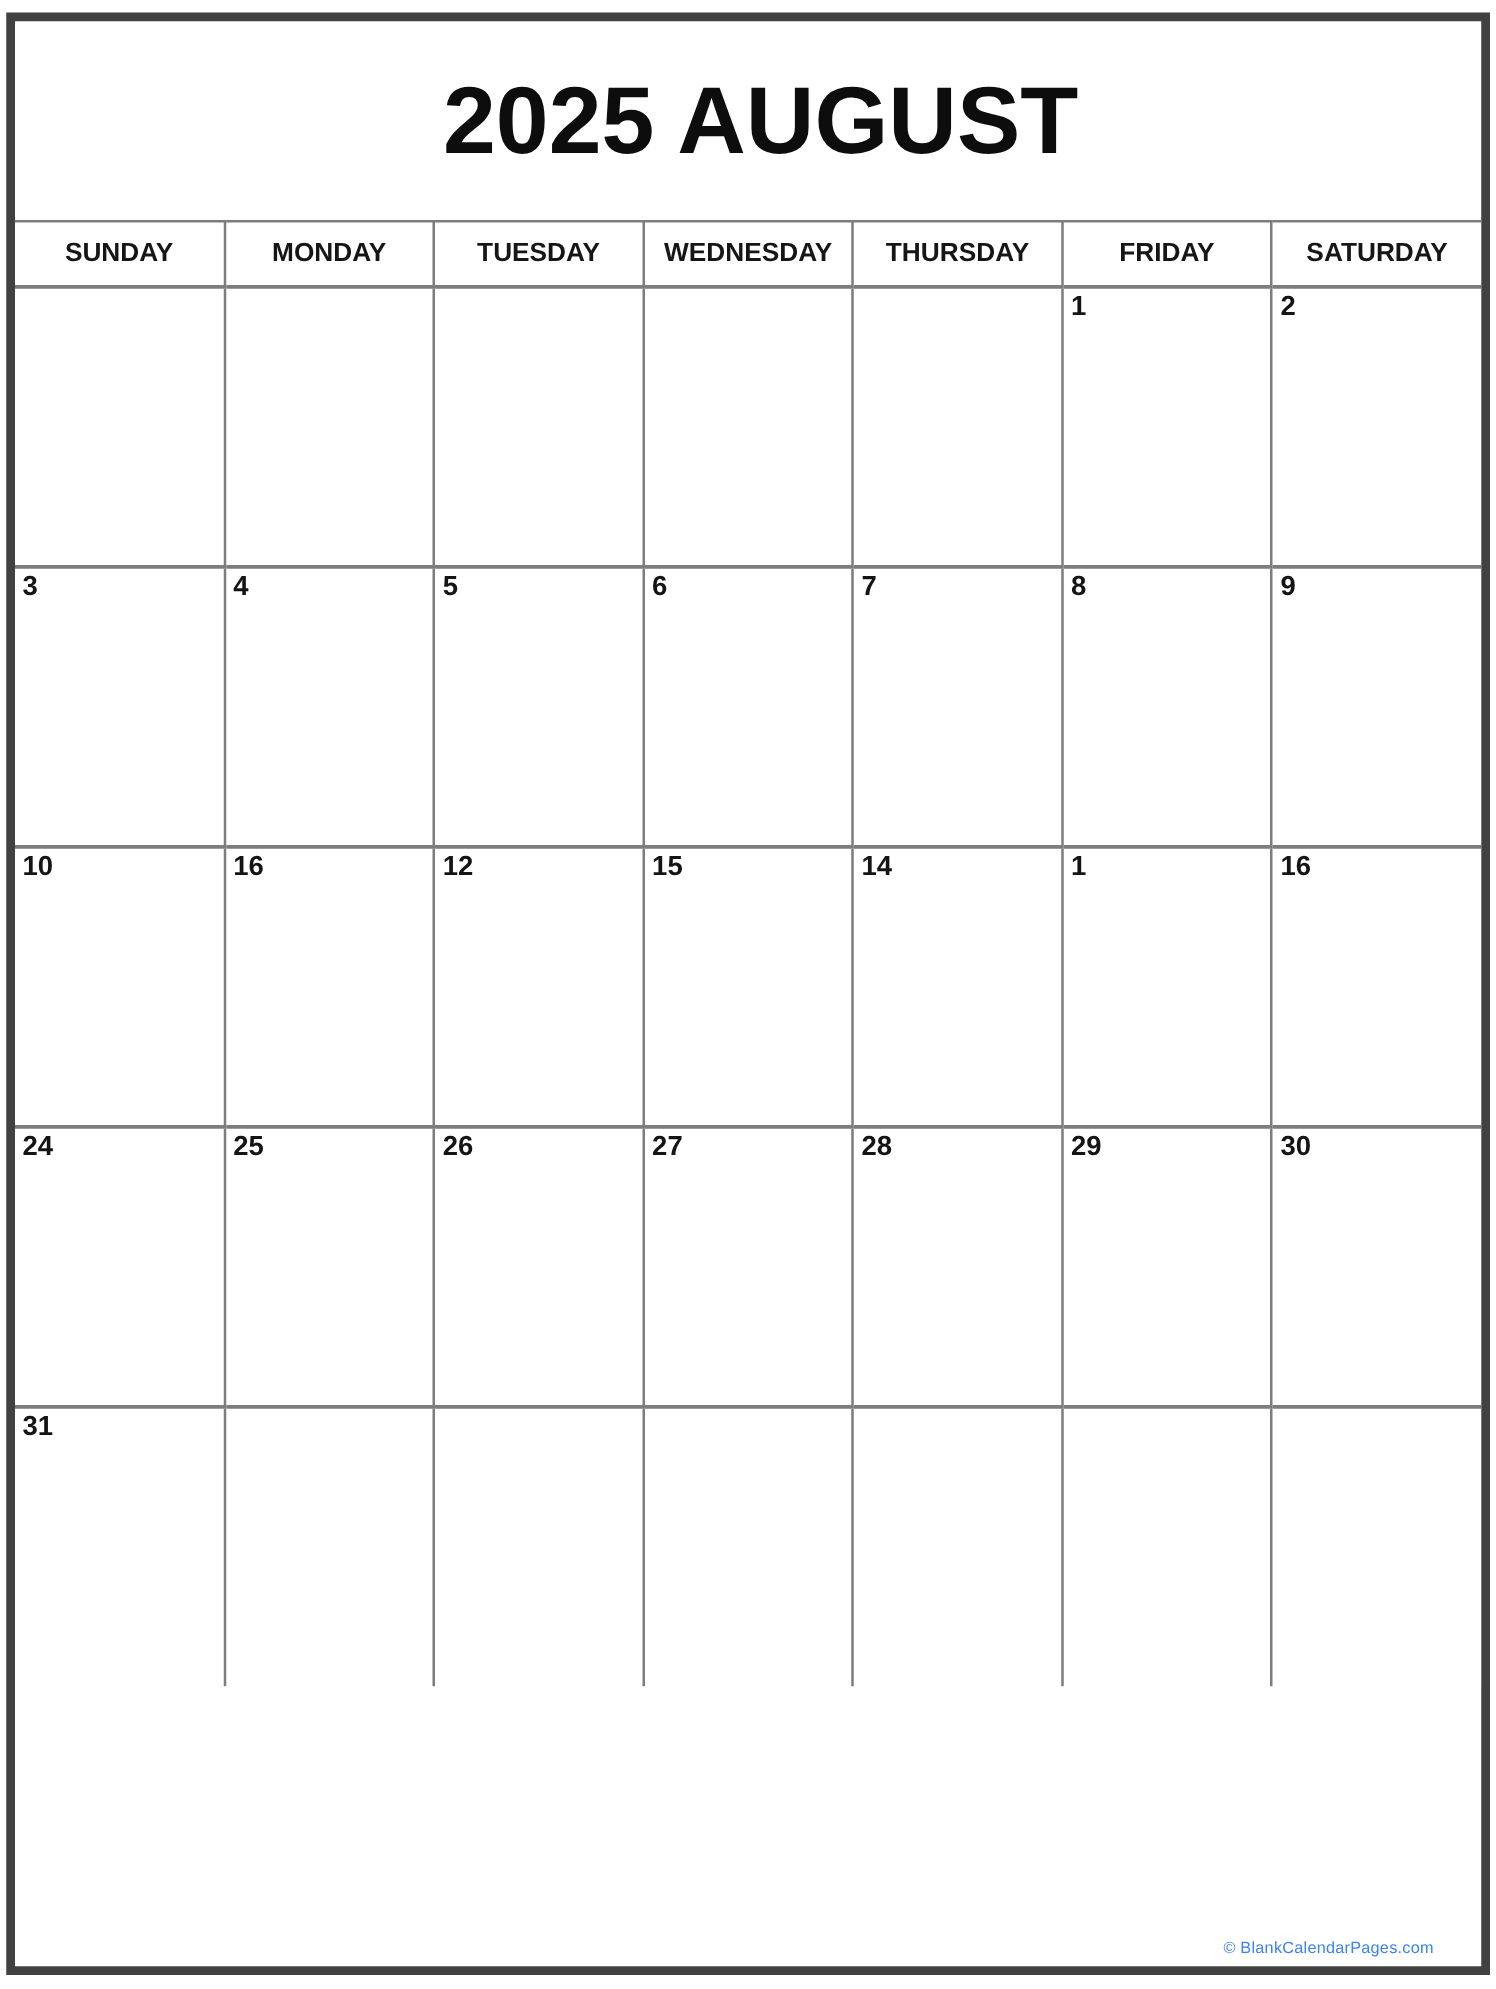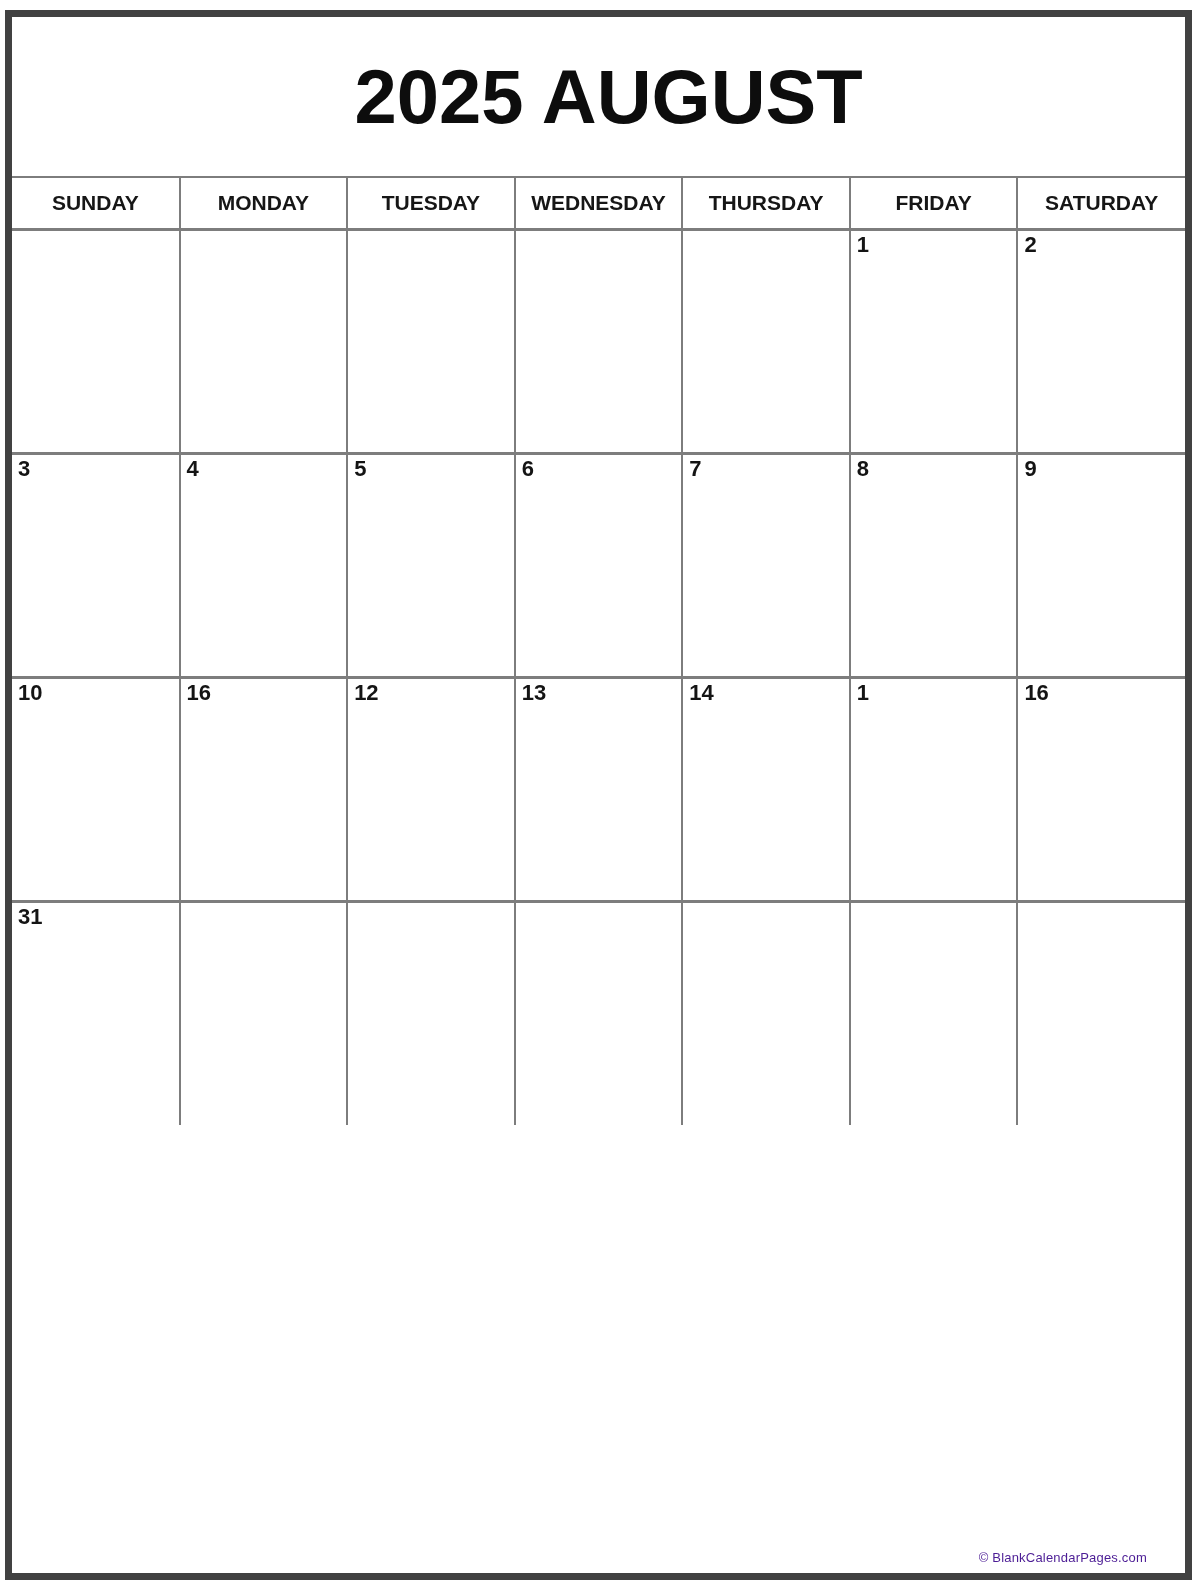--- a/index.html
+++ b/index.html
@@ -83,21 +83,21 @@
     font-weight: 700;
     color: #141414;
     line-height: 1.15;
   }
   .watermark {
     position: absolute;
     right: 38px;
     bottom: 8px;
     font-size: 13px;
     font-weight: 400;
-    color: #4c1d95;
+    color: #3b82f6;
     letter-spacing: 0.2px;
   }
 </style>
 </head>
 <body>
 
 <div class="page-wrap">
   <div class="calendar-page">
 
     <div class="title-area">
@@ -132,24 +132,33 @@
           <td><span class="date-number">5</span></td>
           <td><span class="date-number">6</span></td>
           <td><span class="date-number">7</span></td>
           <td><span class="date-number">8</span></td>
           <td><span class="date-number">9</span></td>
         </tr>
         <tr>
           <td><span class="date-number">10</span></td>
           <td><span class="date-number">16</span></td>
           <td><span class="date-number">12</span></td>
-          <td><span class="date-number">13</span></td>
+          <td><span class="date-number">15</span></td>
           <td><span class="date-number">14</span></td>
           <td><span class="date-number">1</span></td>
           <td><span class="date-number">16</span></td>
+        </tr>
+        <tr>
+          <td><span class="date-number">24</span></td>
+          <td><span class="date-number">25</span></td>
+          <td><span class="date-number">26</span></td>
+          <td><span class="date-number">27</span></td>
+          <td><span class="date-number">28</span></td>
+          <td><span class="date-number">29</span></td>
+          <td><span class="date-number">30</span></td>
         </tr>
         <tr>
           <td><span class="date-number">31</span></td>
           <td><span class="date-number"></span></td>
           <td><span class="date-number"></span></td>
           <td><span class="date-number"></span></td>
           <td><span class="date-number"></span></td>
           <td><span class="date-number"></span></td>
           <td><span class="date-number"></span></td>
         </tr>

